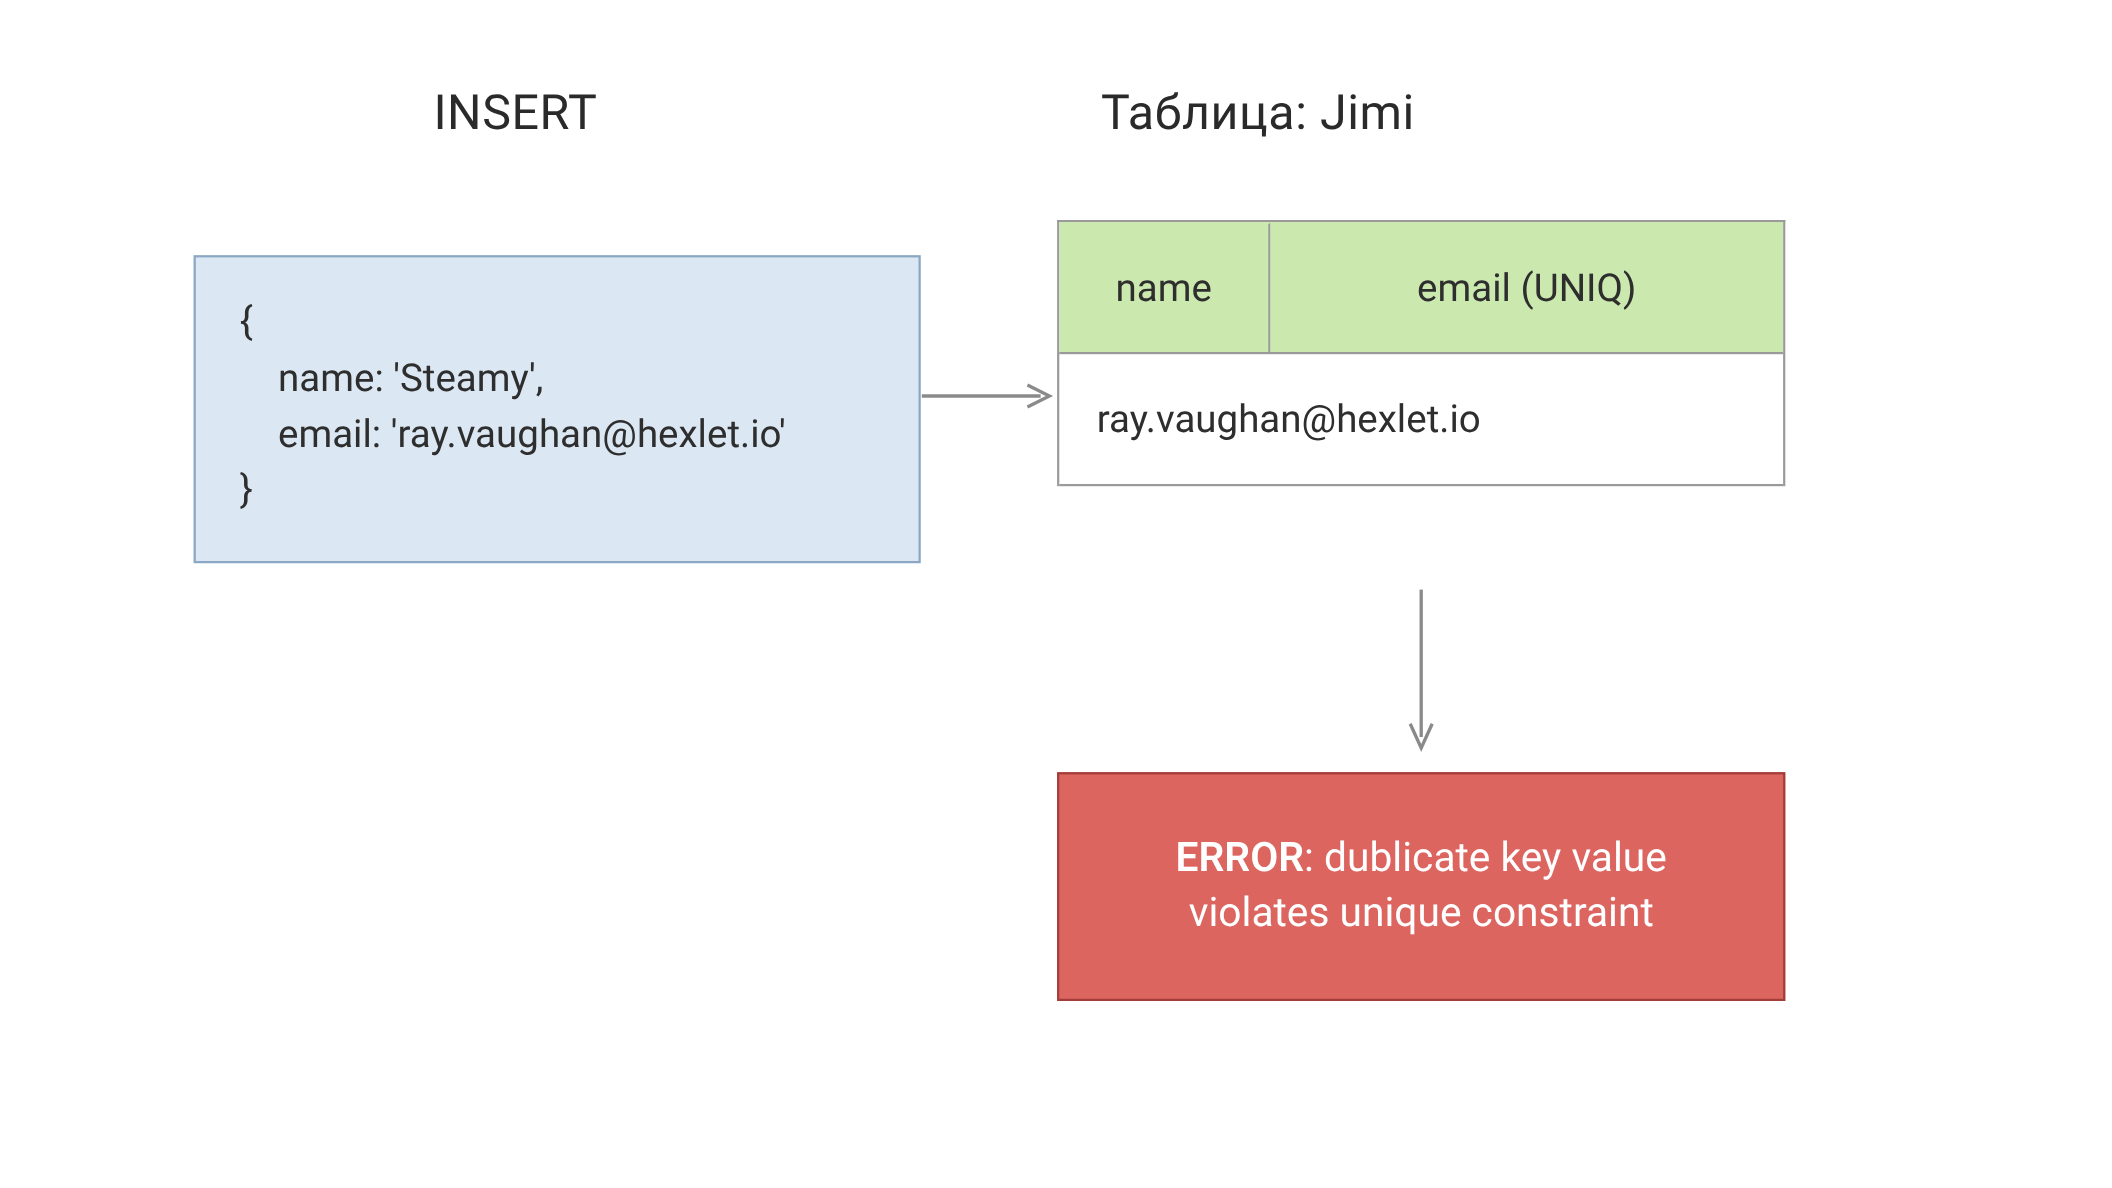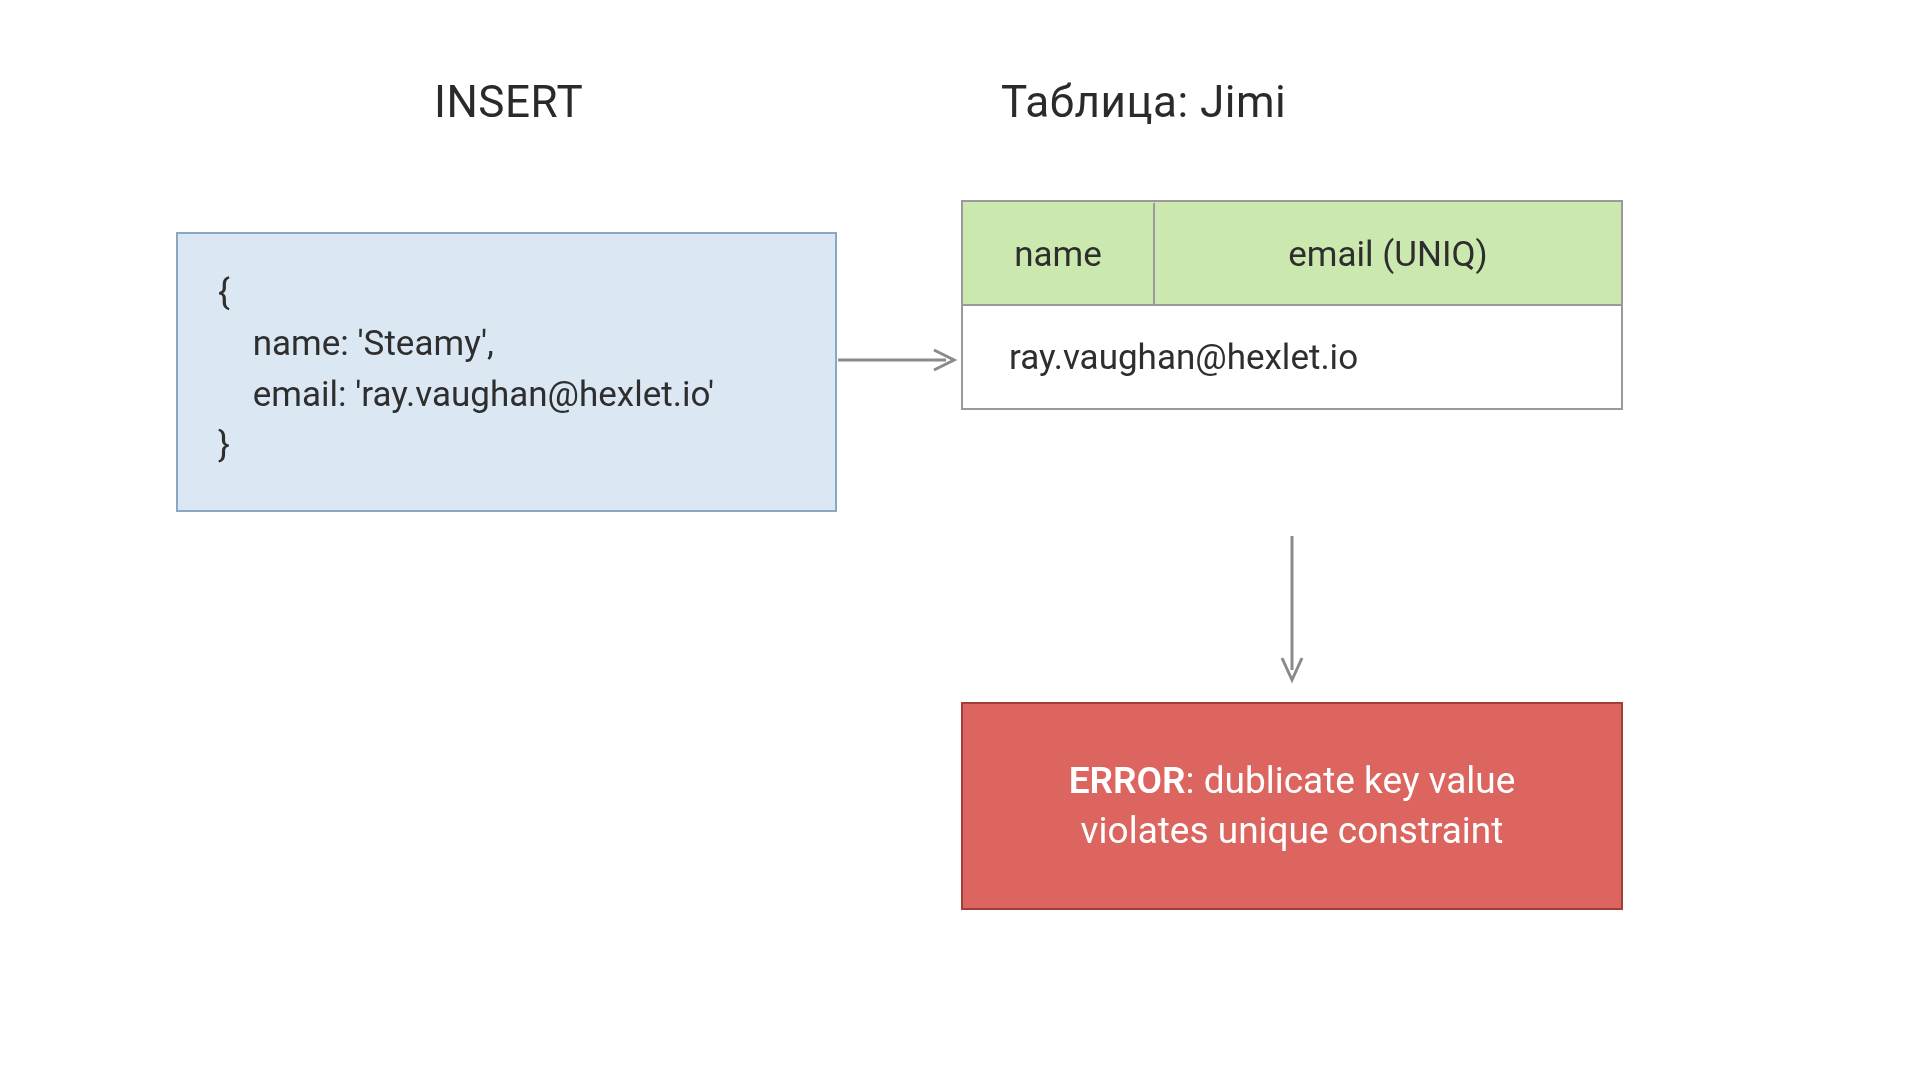--- a/index.html
+++ b/index.html
@@ -12,21 +12,21 @@
     color: #2e2e2e;
     position: relative;
   }
   .heading {
     position: absolute;
     font-size: 44px;
     font-weight: 400;
     letter-spacing: 0.5px;
     color: #2a2a2a;
   }
-  #heading-insert { left: 434px; top: 76px; text-align: center; }
+  #heading-insert { left: 394px; top: 76px; text-align: center; }
   #heading-table  { left: 1001px; top: 76px; }
 
   
   #insert-box {
     position: absolute;
     left: 176px;
     top: 232px;
     width: 661px;
     height: 280px;
     background: #dbe7f2;
@@ -45,29 +45,29 @@
     left: 961px;
     top: 200px;
     width: 662px;
     font-size: 35px;
     color: #2e2e2e;
     border: 2px solid #9a9a9a;
     border-bottom: none;
   }
   .trow {
     display: flex;
-    height: 104px;
+    height: 120px;
     border-bottom: 2px solid #9a9a9a;
   }
   .trow > div {
     display: flex;
     align-items: center;
   }
   .col-name  { width: 192px; justify-content: center; border-right: 2px solid #9a9a9a; }
-  .col-email { flex: 1; padding-left: 46px; }
+  .col-email { flex: 1; padding-left: 34px; }
   .header-row > div {
     background: #cbe9af;
     border-top: 2px solid #cbe9af;
   }
   .header-row .col-email { justify-content: center; padding-left: 0; }
 
   
   #error-box {
     position: absolute;
     left: 961px;

